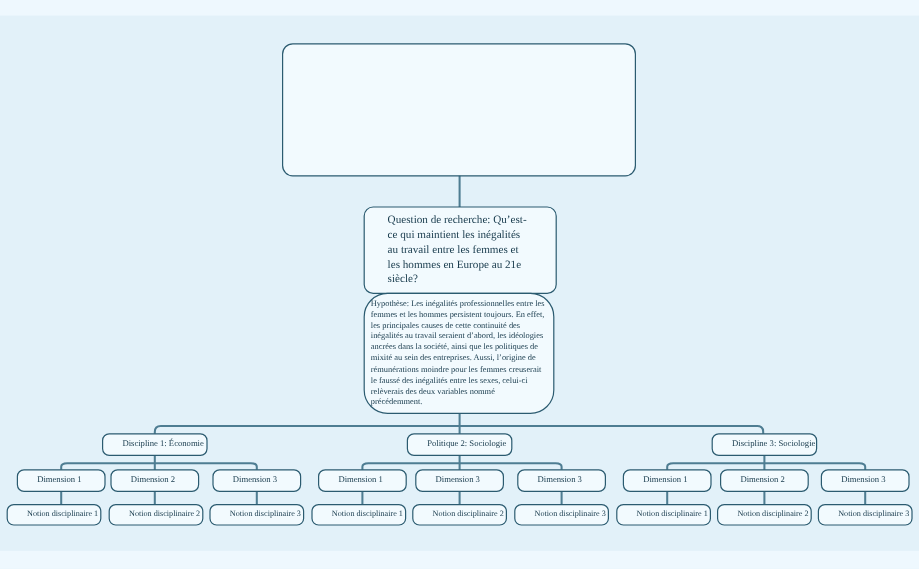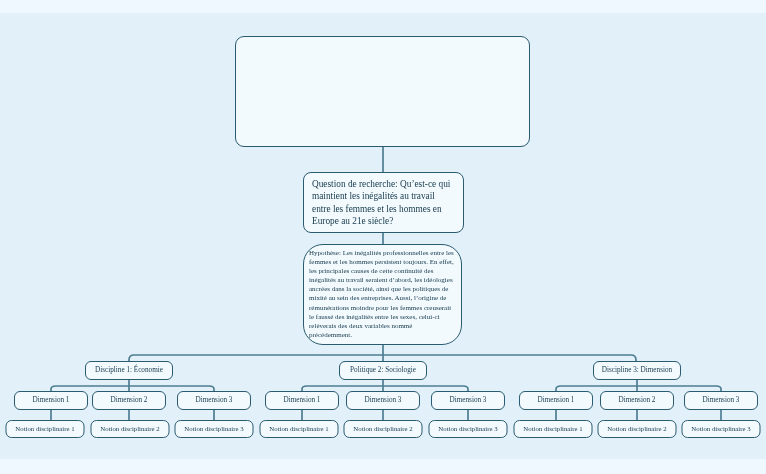--- a/index.html
+++ b/index.html
@@ -17,30 +17,30 @@
   .node{
     position:absolute;box-sizing:border-box;
     background:#f2fafe;border:1.3px solid #2b5b70;color:#16394b;
   }
   .root{
     left:235px;top:36px;width:295px;height:111px;border-radius:9px;
     border-width:1.4px;
   }
   .question{
     left:303px;top:172px;width:161px;border-radius:8px;
-    padding:5px 8px;font-size:9.3px;line-height:1.32;
+    padding:5px 19px;font-size:9.3px;line-height:1.32;
   }
   .hypothesis{
     left:303px;top:244px;width:159px;border-radius:20px;
     padding:4px 5px;font-size:7px;line-height:1.3;
   }
   .small{
-    border-radius:6px;text-align:center;white-space:nowrap;
+    border-radius:6px;white-space:nowrap;
     transform:translateX(-50%);overflow:hidden;
-    padding:4px 0;font-size:7.2px;line-height:1.25;
+    padding:4px 16px;font-size:7.2px;line-height:1.25;
   }
   .disc{top:361px;width:88px;}
   .dim{top:391px;width:74px;}
   .not{top:420px;width:79px;font-size:6.8px;}
 
   
   .cx45{left:45px}.cx51{left:51px}.cx129{left:129px}.cx130{left:130px}.cx214{left:214px}
   .cx299{left:299px}.cx302{left:302px}.cx383{left:383px}.cx468{left:468px}
   .cx553{left:553px}.cx556{left:556px}.cx637{left:637px}.cx721{left:721px}
 </style>
@@ -97,19 +97,19 @@
 <div class="node small not cx214">Notion disciplinaire 3</div>
 
 <div class="node small disc cx383">Politique 2: Sociologie</div>
 <div class="node small dim cx302">Dimension 1</div>
 <div class="node small dim cx383">Dimension 3</div>
 <div class="node small dim cx468">Dimension 3</div>
 <div class="node small not cx299">Notion disciplinaire 1</div>
 <div class="node small not cx383">Notion disciplinaire 2</div>
 <div class="node small not cx468">Notion disciplinaire 3</div>
 
-<div class="node small disc cx637">Discipline 3: Dimension</div>
+<div class="node small disc cx637">Discipline 3: Sociologie</div>
 <div class="node small dim cx556">Dimension 1</div>
 <div class="node small dim cx637">Dimension 2</div>
 <div class="node small dim cx721">Dimension 3</div>
 <div class="node small not cx553">Notion disciplinaire 1</div>
 <div class="node small not cx637">Notion disciplinaire 2</div>
 <div class="node small not cx721">Notion disciplinaire 3</div>
 
 </body></html>

